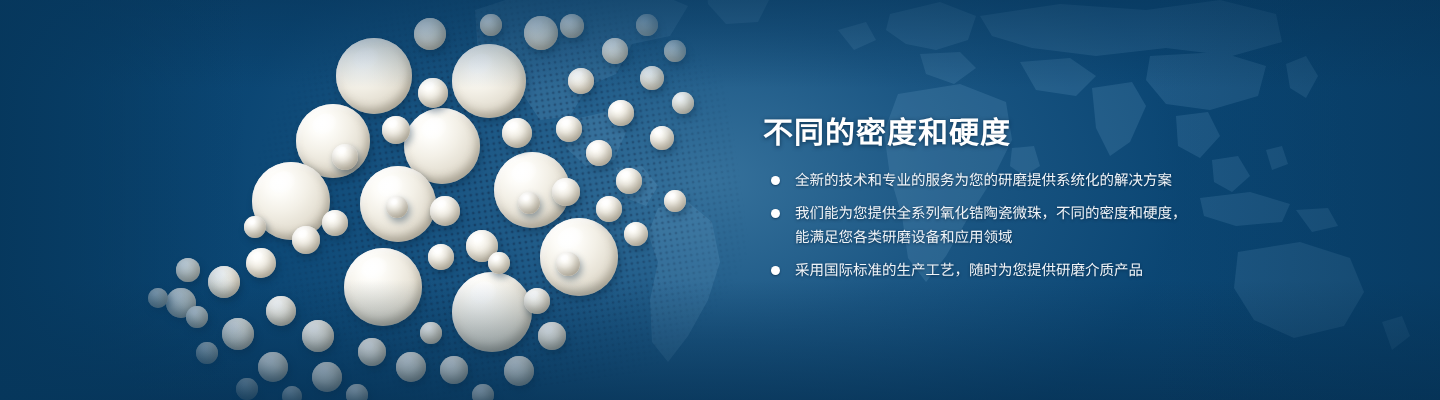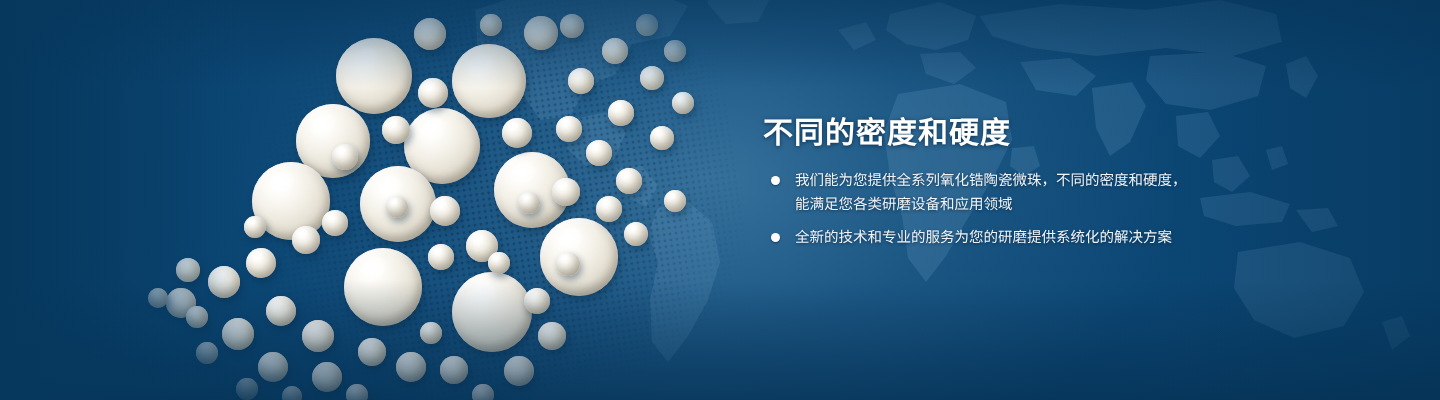--- a/index.html
+++ b/index.html
@@ -267,26 +267,30 @@
   <div class="bg-vignette"></div>
 
   <div class="content">
 
     <div class="headline">不同的密度和硬度</div>
 
     <ul class="bullets">
 
       <li class="bullet">
         <span class="dot"></span>
+        <span class="bullet-line">全新的技术和专业的服务为您的研磨提供系统化的解决方案</span>
+      </li>
+
+      <li class="bullet">
+        <span class="dot"></span>
         <span class="bullet-line">我们能为您提供全系列氧化锆陶瓷微珠，不同的密度和硬度，</span>
         <span class="bullet-line">能满足您各类研磨设备和应用领域</span>
       </li>
 
       <li class="bullet">
         <span class="dot"></span>
-        <span class="bullet-line">全新的技术和专业的服务为您的研磨提供系统化的解决方案</span>
+        <span class="bullet-line">采用国际标准的生产工艺，随时为您提供研磨介质产品</span>
       </li>
-
 
     </ul>
   </div>
 
 </div>
 
 </body></html>

